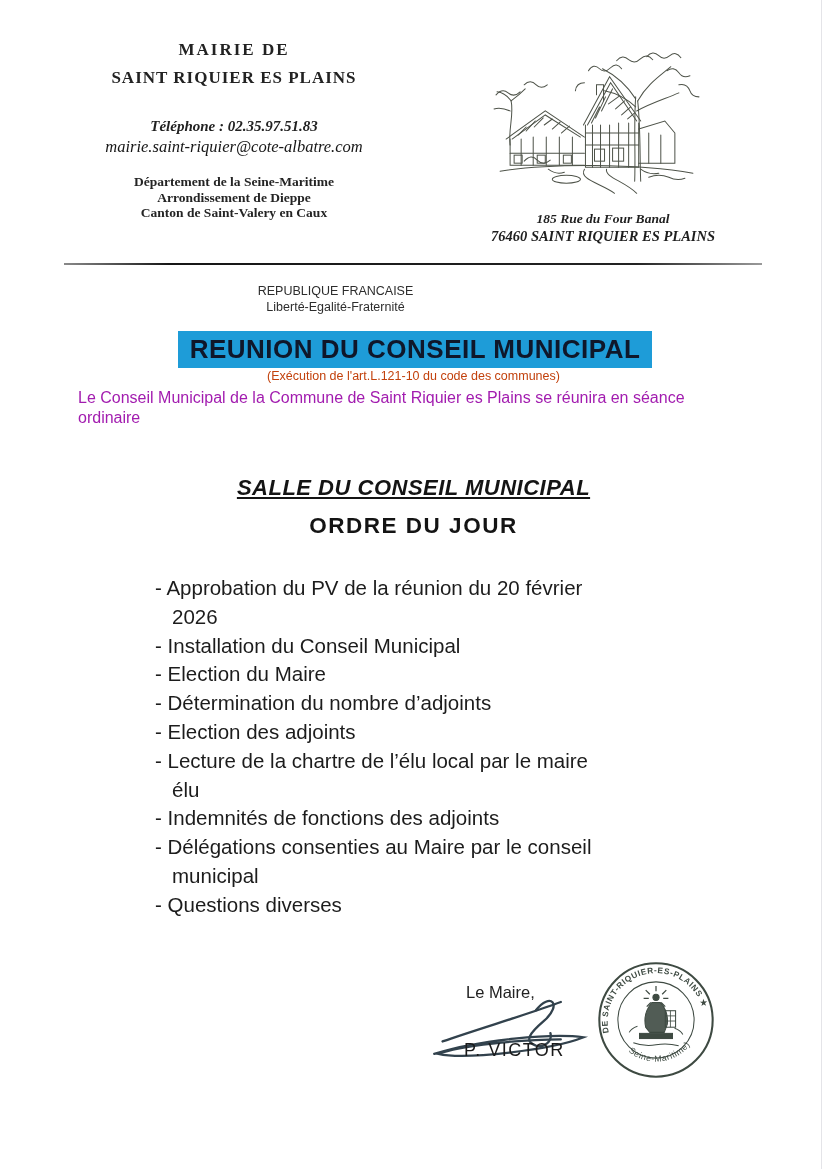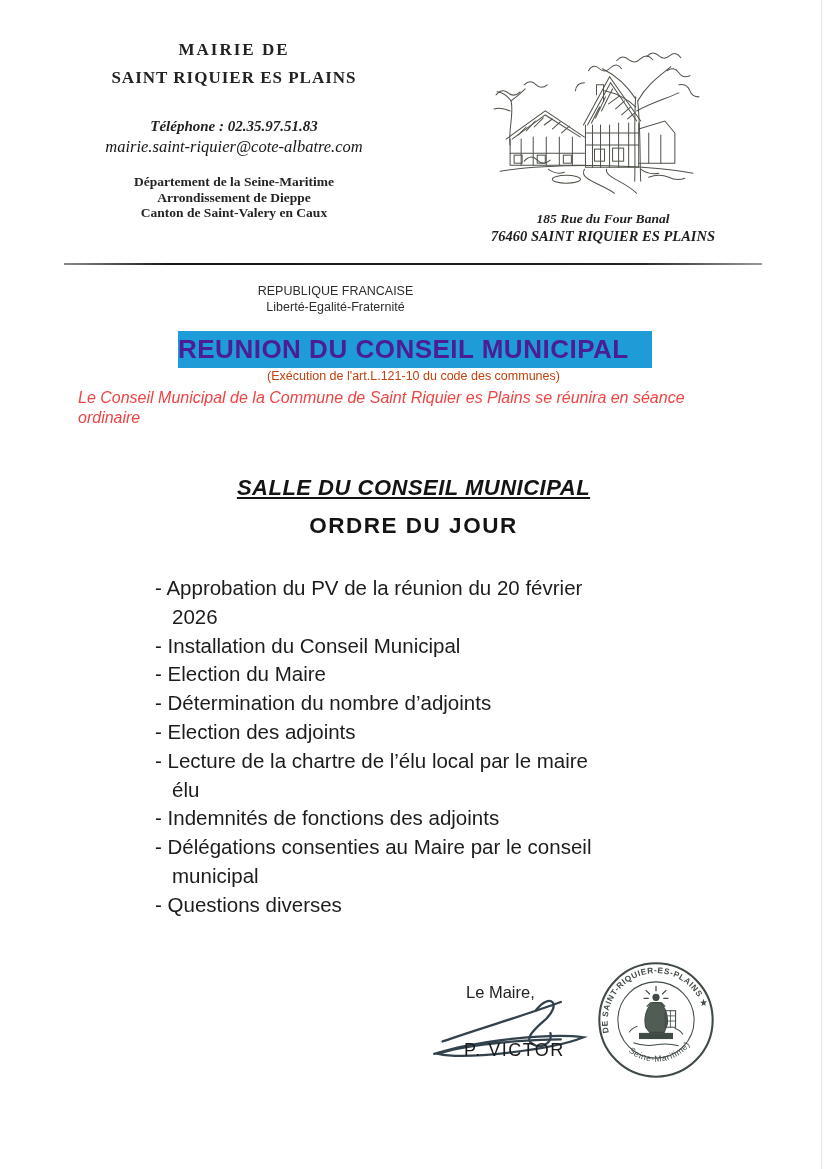--- a/index.html
+++ b/index.html
@@ -26,23 +26,23 @@
   .address-line1{font-size:13.5px;}
   .address-line2{font-size:14.5px;margin-top:1px;}
 
   .rule{left:64px;top:263px;width:698px;height:2px;background:linear-gradient(to right,#8a8a8a,#161616 15%,#232323 82%,#9a9a9a);}
 
   
   .republic{left:0;top:284px;width:655px;font-size:12.5px;line-height:15.5px;color:#2d2d2d;margin-left:8px;}
 
   
   .title-bar{left:178px;top:331px;width:474px;height:37px;}
-  .title-text{display:block;font-weight:800;font-size:26px;line-height:37px;letter-spacing:0.5px;color:#4c1d95;text-align:left;}
+  .title-text{display:block;font-weight:800;font-size:26px;line-height:37px;letter-spacing:0.5px;color:#0f172a;text-align:center;}
   .subtitle{left:0;top:369px;width:827px;font-size:12.5px;color:#c2410c;}
-  .intro{left:78px;top:388px;width:655px;font-size:16px;line-height:20px;white-space:pre-line;color:#ef4444;font-style:italic;}
+  .intro{left:78px;top:388px;width:655px;font-size:16px;line-height:20px;white-space:pre-line;color:#a21caf;}
 
   .date-line{left:0;top:440px;width:827px;font-style:italic;font-weight:700;font-size:23px;color:#171717;}
   .salle-line{left:0;top:475px;width:827px;font-style:italic;font-weight:700;font-size:22px;letter-spacing:0.5px;text-decoration:underline;color:#141414;}
 
   .ordre-heading{left:0;top:513px;width:827px;font-weight:700;font-size:22.5px;letter-spacing:1.5px;color:#141414;}
 
   
   .agenda-list{left:144px;top:574px;width:576px;margin:0;padding:0;list-style:none;}
   .agenda-list li{
     font-size:20.5px;line-height:28.8px;color:#1c1c1c;

